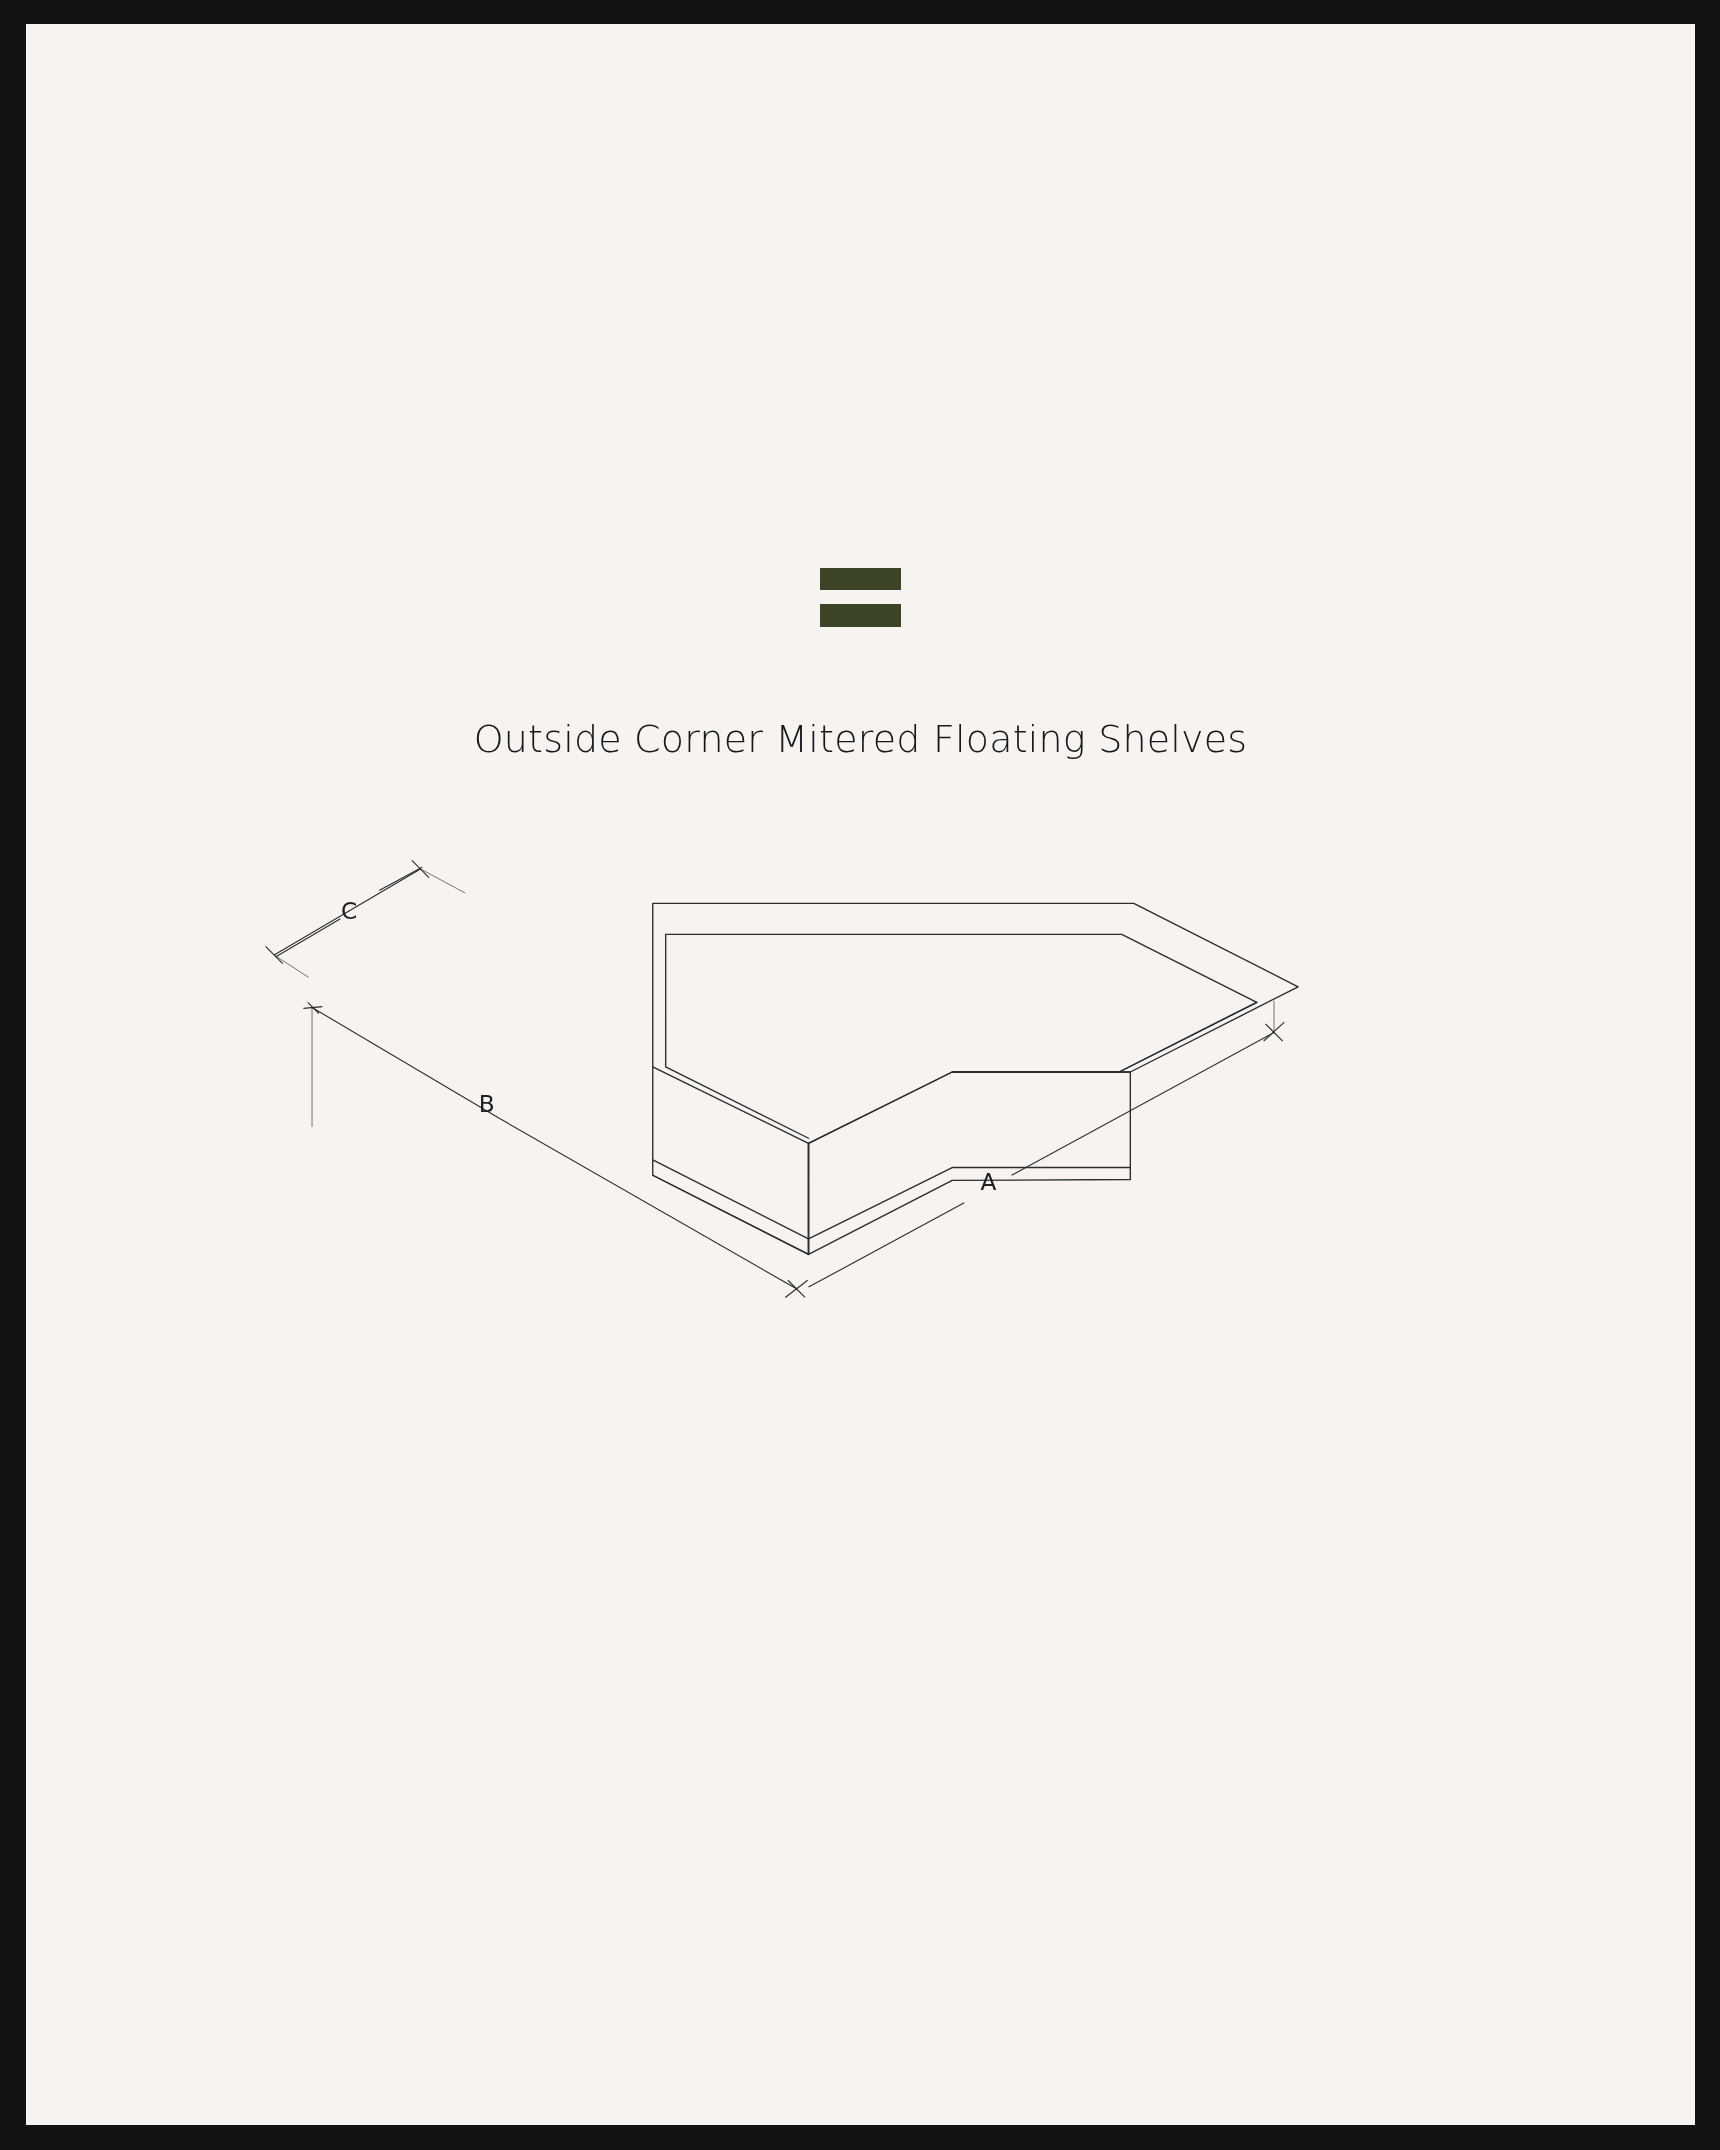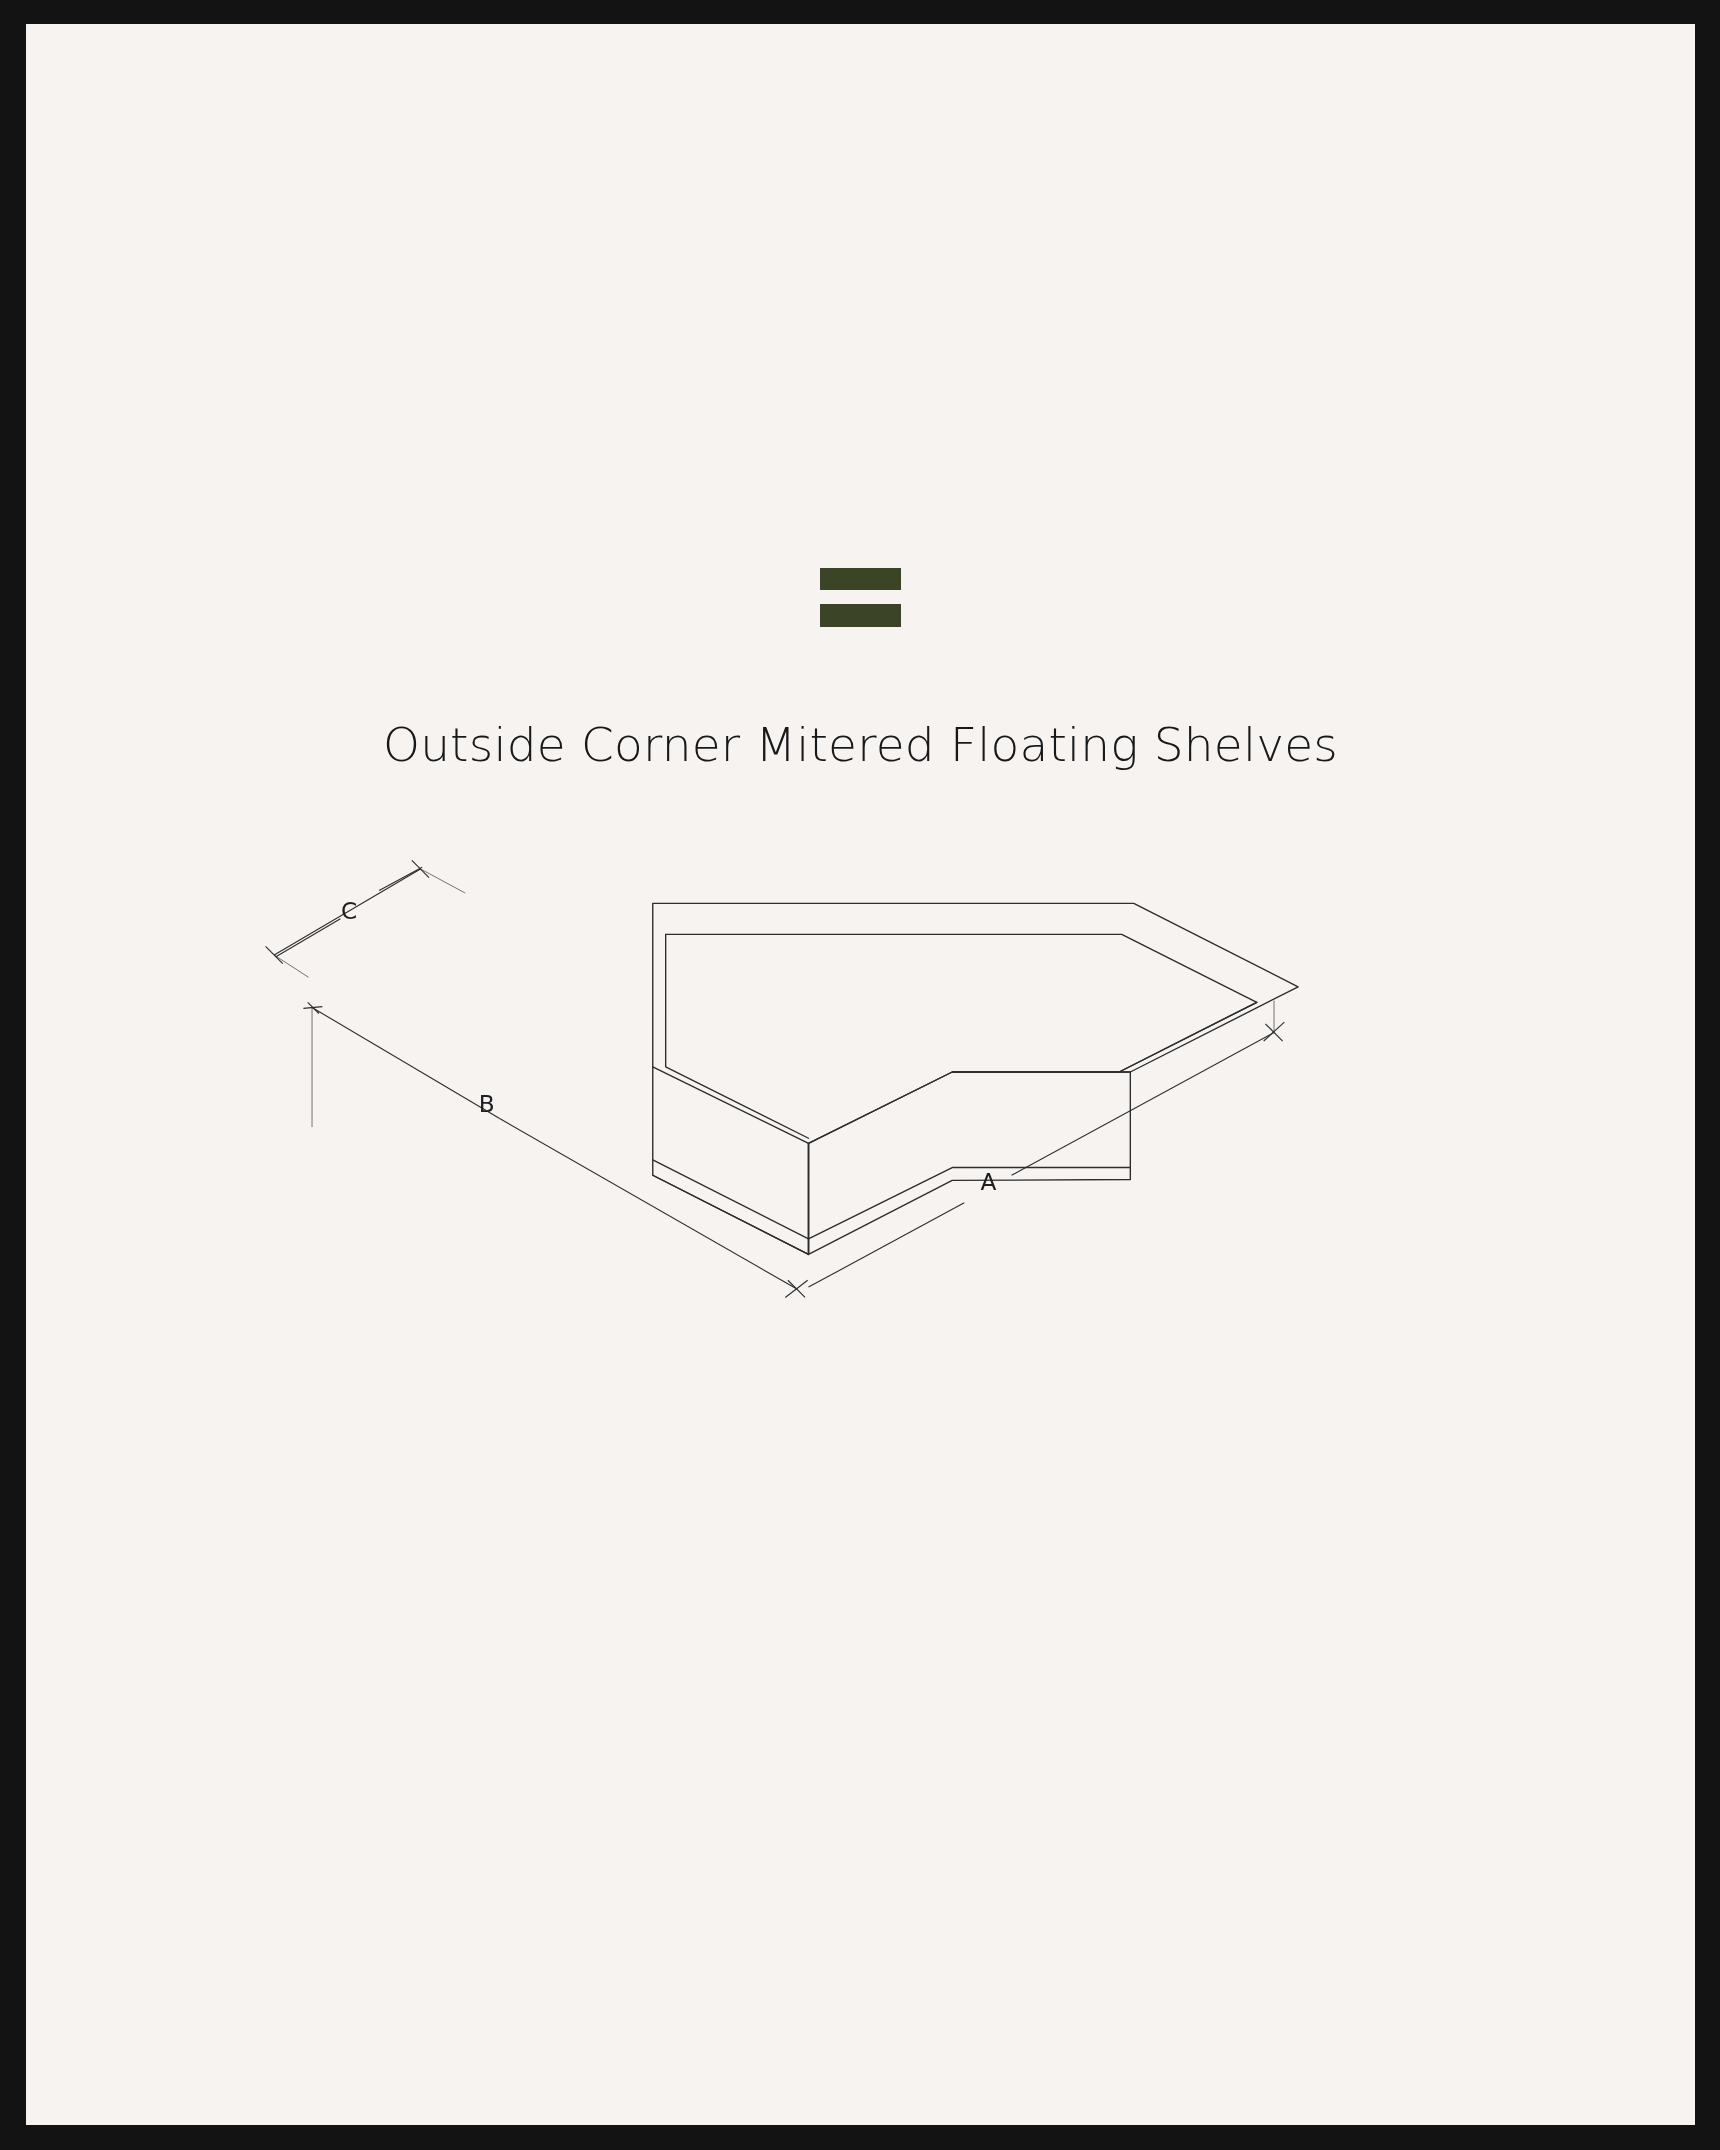--- a/index.html
+++ b/index.html
@@ -49,21 +49,21 @@
     width: 81px;
   }
   .title {
     position: absolute;
     left: 0;
     right: 0;
     top: 693px;
     text-align: center;
     font-family: "DejaVu Sans", sans-serif;
     font-weight: 300;
-    font-size: 47px;
+    font-size: 38px;
     letter-spacing: 0.2px;
     color: #16181a;
     white-space: nowrap;
   }
   .drawing {
     position: absolute;
     left: 50%;
     transform: translateX(-50%);
     top: 826px;
     width: 1205px;

